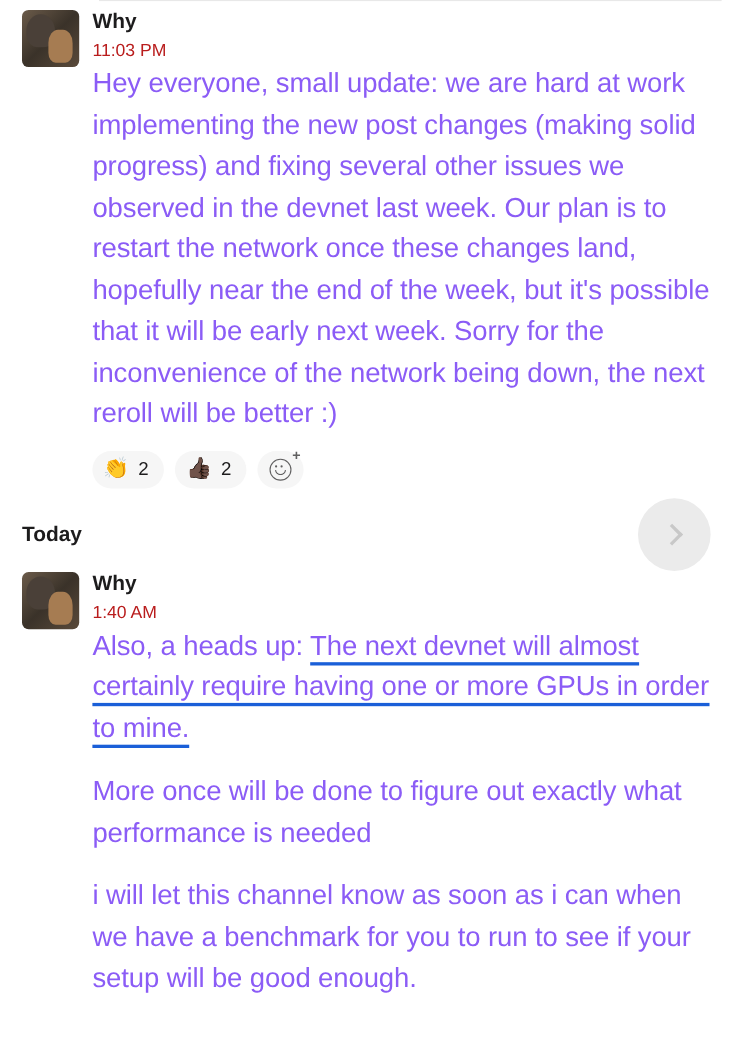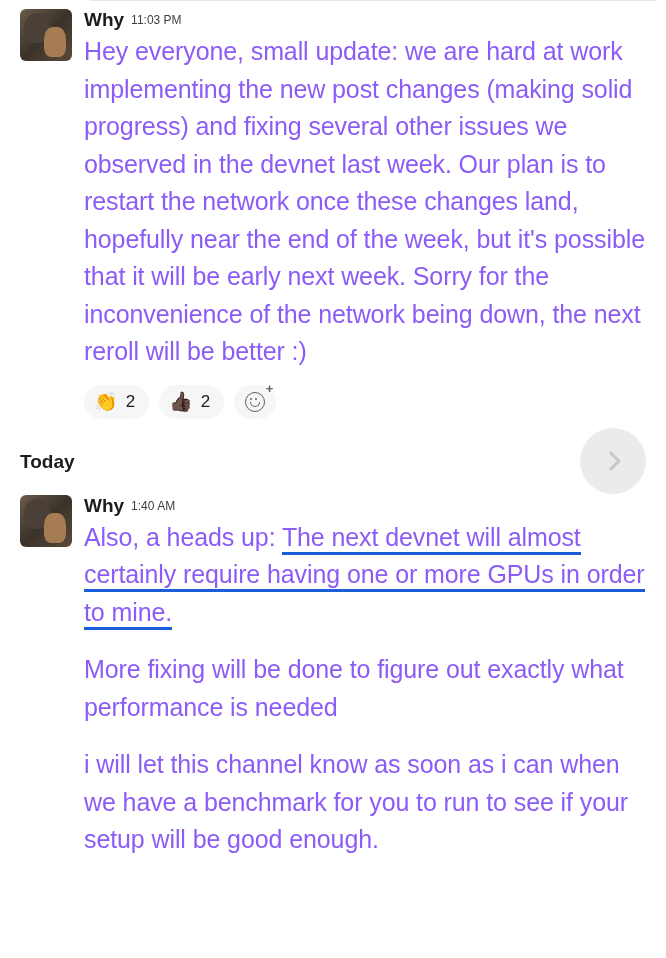--- a/index.html
+++ b/index.html
@@ -47,32 +47,33 @@
       height: 30px;
       background: #4a4038;
       border-radius: 50% 50% 40% 40%;
     }
     .message-content {
       flex: 1;
       min-width: 0;
     }
     .message-header {
       display: flex;
-      align-items: center;
+      align-items: flex-start;
       gap: 7px;
       margin-bottom: 2px;
+      flex-direction: column;
     }
     .author {
       font-weight: 800;
       font-size: 19px;
       color: #1d1c1d;
     }
     .timestamp {
-      font-size: 12px;
-      color: #404040;
+      font-size: 16px;
+      color: #b91c1c;
       font-weight: 400;
     }
     .message-body {
       font-size: 25px;
       line-height: 1.5;
       color: #8b5cf6;
       letter-spacing: -0.1px;
     }
     .message-body p {
       margin-bottom: 20px;
@@ -240,17 +241,17 @@
 
 <div class="message">
   <div class="avatar"></div>
   <div class="message-content">
     <div class="message-header">
       <span class="author">Why</span>
       <span class="timestamp">1:40 AM</span>
     </div>
     <div class="message-body">
       <p><span>Also, a heads up: </span><span class="underline">The next devnet will almost certainly require having one or more GPUs in order to mine.</span></p>
-      <p>More fixing will be done to figure out exactly what performance is needed</p>
+      <p>More once will be done to figure out exactly what performance is needed</p>
       <p>i will let this channel know as soon as i can when we have a benchmark for you to run to see if your setup will be good enough.</p>
     </div>
   </div>
 </div>
 
 </body></html>

